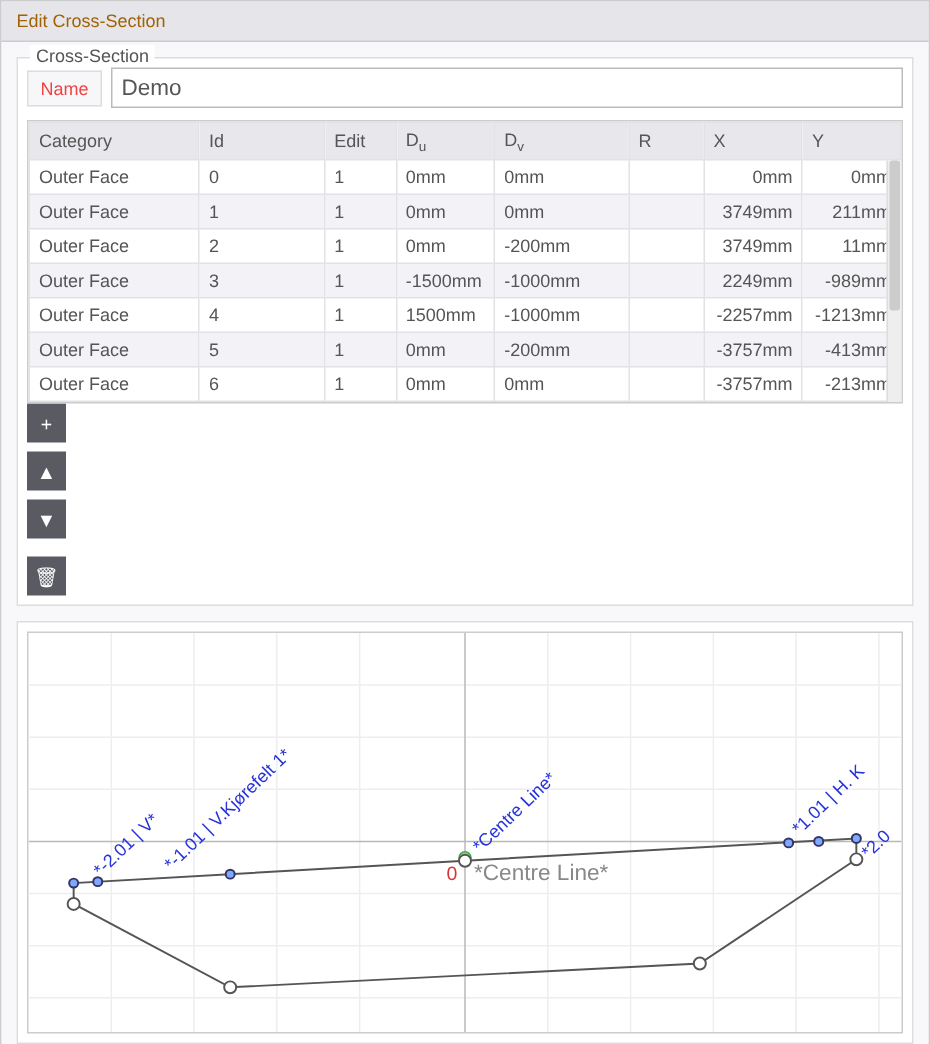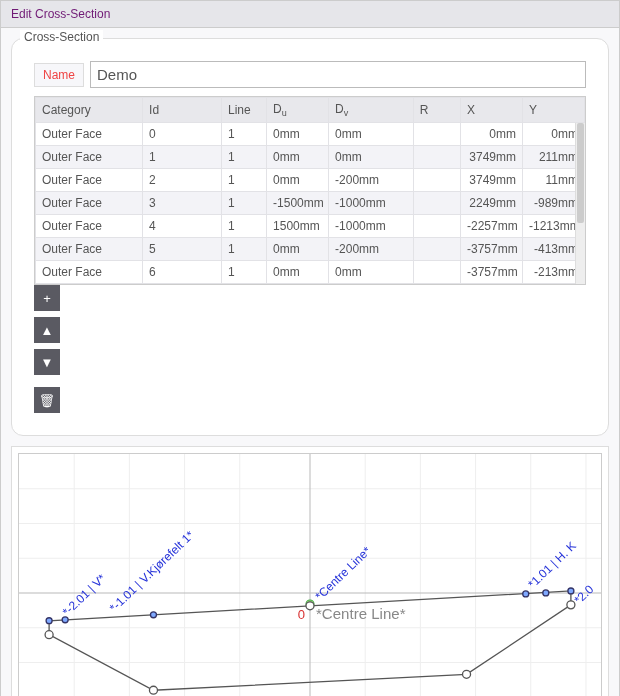--- a/index.html
+++ b/index.html
@@ -13,37 +13,37 @@
   overflow: hidden;
 }
 .window {
   border: 1px solid #ccc;
   height: 696px;
   display: flex;
   flex-direction: column;
 }
 .titlebar {
   background: #e6e6ea;
-  color: #701a75;
+  color: #a16207;
   padding: 6px 10px;
   font-size: 12px;
   border-bottom: 1px solid #ccc;
 }
 .content {
   padding: 10px 10px 8px 10px;
   background: #f8f8fa;
   flex: 1;
   display: flex;
   flex-direction: column;
   gap: 10px;
 }
 .fieldset {
   border: 1px solid #ddd;
-  border-radius: 12px;
-  padding: 22px;
+  border-radius: 0;
+  padding: 6px;
   background: #fff;
   position: relative;
 }
 .legend {
   position: absolute;
   top: -9px;
   left: 8px;
   background: #fff;
   padding: 0 4px;
   font-size: 12px;
@@ -200,21 +200,21 @@
               <col class="col-du">
                 <col class="col-dv">
                 <col class="col-r">
               <col class="col-x">
                 <col class="col-y">
             </colgroup>
             <thead>
               <tr>
                 <th>Category</th>
                 <th>Id</th>
-                <th>Line</th>
+                <th>Edit</th>
                 <th><span>D</span><span class="sub">u</span></th>
                 <th><span>D</span><span class="sub">v</span></th>
                 <th>R</th>
                 <th>X</th>
                 <th>Y</th>
               </tr>
             </thead>
             <tbody id="grid-body">
                 <tr>
                   <td>Outer Face</td>

